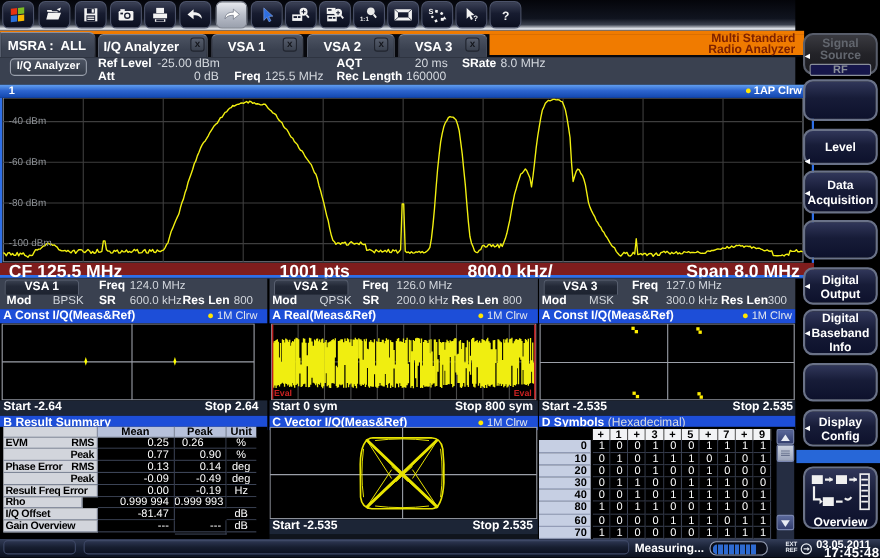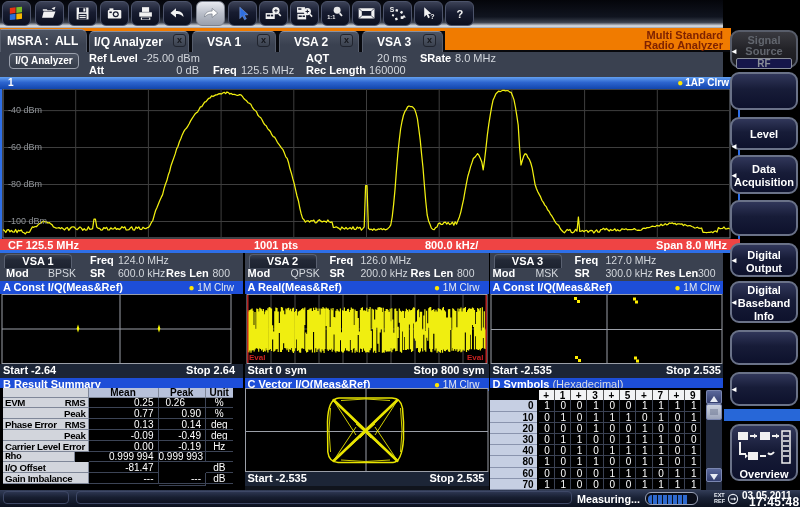--- a/index.html
+++ b/index.html
@@ -16,21 +16,21 @@
 .tab{position:absolute;top:0px;height:21px;background:linear-gradient(#4d5463,#3a4150 65%);border-top:1px solid #8a90a0;border-left:1px solid #565d6c;border-right:1px solid #565d6c;border-radius:5px 5px 0 0;color:#fff;font-weight:bold;font-size:12px;line-height:20px;}
 .xbtn{position:absolute;top:3px;width:13px;height:13px;border-radius:3px;background:linear-gradient(#565d6c,#3a414e);border:1px solid #20242e;color:#14161c;font-size:9px;font-weight:bold;line-height:11px;text-align:center;}
 #orangeblk{position:absolute;left:445px;top:0px;width:278px;height:19px;background:#f07b00;color:#7e2200;font-weight:bold;font-size:11px;text-align:right;line-height:9.5px;padding:0 2px 0 0;}
 
 #setbar{left:0;top:52px;width:723px;height:25px;background:#3a4150;}
 #setbar .lbl{position:absolute;color:#fff;font-weight:bold;font-size:11px;}
 #setbar .val{position:absolute;color:#d3d7dd;font-size:11px;}
 #iqbtn{position:absolute;left:9px;top:1px;width:70px;height:16px;background:linear-gradient(#4d5463,#343b48);border:1px solid #9aa0ac;border-radius:4px 4px 4px 4px;color:#fff;font-weight:bold;font-size:10px;text-align:center;line-height:14px;}
 
 #w1hdr{left:0;top:77px;width:740px;height:12px;background:linear-gradient(#63a0f0,#2d65cf 45%,#1246ad);color:#fff;font-weight:bold;font-size:10px;}
-#w1foot{left:0;top:239px;width:740px;height:13px;background:#ef4444;color:#fff;font-weight:bold;font-size:11px;border-bottom:2px solid #2e6fe8;}
+#w1foot{left:0;top:239px;width:740px;height:13px;background:#7f1d1d;color:#fff;font-weight:bold;font-size:16px;border-bottom:2px solid #2e6fe8;}
 .ylab{position:absolute;color:#8f9398;font-size:9px;}
 
 .vsahdr{position:absolute;top:253px;height:28px;background:#3a4150;}
 .vsatab{position:absolute;left:4px;top:1px;width:68px;height:14px;background:linear-gradient(#3a4150,#232937 40%,#1d2330);border:1px solid #596070;border-bottom:none;border-radius:4px 4px 0 0;color:#fff;font-weight:bold;font-size:11px;text-align:center;line-height:13px;}
 .vl{position:absolute;color:#fff;font-weight:bold;font-size:11px;}
 .vv{position:absolute;color:#d3d7dd;font-size:10.5px;}
 
 .ptitle{position:absolute;height:13px;background:#1d4ed8;color:#fff;font-weight:bold;font-size:11px;line-height:13px;}
 .clrw{position:absolute;right:4px;top:0;color:#e6e9ee;font-weight:normal;font-size:10px;}
 .dot{color:#ffe600;font-size:10px;}
@@ -374,39 +374,39 @@
 <div class="bcell bval" style="left:88.5px;top:31px;width:70px;height:11px;line-height:11px;padding-right:4px;">0.13</div>
 <div class="bcell bval" style="left:158.5px;top:31px;width:47.5px;height:11px;line-height:11px;padding-right:4px;">0.14</div>
 <div class="bcell bunit" style="left:206px;top:31px;width:26.5px;height:11px;line-height:11px;">deg</div>
 <div class="bcell blab" style="left:3px;top:42px;width:85.5px;height:11px;line-height:11px;">
       <span style="position:absolute;right:2px;">Peak</span>
     </div>
 <div class="bcell bval" style="left:88.5px;top:42px;width:70px;height:11px;line-height:11px;padding-right:4px;">-0.09</div>
 <div class="bcell bval" style="left:158.5px;top:42px;width:47.5px;height:11px;line-height:11px;padding-right:4px;">-0.49</div>
 <div class="bcell bunit" style="left:206px;top:42px;width:26.5px;height:11px;line-height:11px;">deg</div>
 <div class="bcell blab" style="left:3px;top:53px;width:85.5px;height:11px;line-height:11px;">
-      <span style="position:absolute;left:2px;">Carrier Level Error</span>
+      <span style="position:absolute;left:2px;">Result Freq Error</span>
     </div>
 <div class="bcell bval" style="left:88.5px;top:53px;width:70px;height:11px;line-height:11px;padding-right:4px;">0.00</div>
 <div class="bcell bval" style="left:158.5px;top:53px;width:47.5px;height:11px;line-height:11px;padding-right:4px;">-0.19</div>
 <div class="bcell bunit" style="left:206px;top:53px;width:26.5px;height:11px;line-height:11px;">Hz</div>
-<div class="bcell blab" style="left:3px;top:64px;width:72px;height:10px;line-height:10px;font-family:Liberation Mono, monospace;">
+<div class="bcell blab" style="left:3px;top:64px;width:72px;height:10px;line-height:10px;">
       <span style="position:absolute;left:2px;">Rho</span>
     </div>
 <div class="bcell bval" style="left:88.5px;top:64px;width:70px;height:10px;line-height:10px;padding-right:4px;">0.999 994</div>
 <div class="bcell bval" style="left:158.5px;top:64px;width:47.5px;height:10px;line-height:10px;padding-right:4px;">0.999 993</div>
 <div class="bcell bunit" style="left:206px;top:64px;width:26.5px;height:10px;line-height:10px;"></div>
 <div class="bcell blab" style="left:3px;top:74px;width:85.5px;height:11px;line-height:11px;">
       <span style="position:absolute;left:2px;">I/Q Offset</span>
     </div>
 <div class="bcell bval" style="left:88.5px;top:74px;width:70px;height:11px;line-height:11px;padding-right:4px;">-81.47</div>
 <div class="bcell bval" style="left:158.5px;top:74px;width:47.5px;height:11px;line-height:11px;padding-right:4px;margin-top:13px;">-76.13</div>
 <div class="bcell bunit" style="left:206px;top:74px;width:26.5px;height:11px;line-height:11px;">dB</div>
 <div class="bcell blab" style="left:3px;top:85px;width:85.5px;height:11px;line-height:11px;">
-      <span style="position:absolute;left:2px;">Gain Imbalance</span>
+      <span style="position:absolute;left:2px;">Gain Overview</span>
     </div>
 <div class="bcell bval" style="left:88.5px;top:85px;width:70px;height:11px;line-height:11px;padding-right:4px;">---</div>
 <div class="bcell bval" style="left:158.5px;top:85px;width:47.5px;height:11px;line-height:11px;padding-right:4px;">---</div>
 <div class="bcell bunit" style="left:206px;top:85px;width:26.5px;height:11px;line-height:11px;">dB</div>
 </div>
 
 <div class="ptitle" style="left:244.5px;top:378px;width:244px;">
     <span style="position:absolute;left:3px;">C Vector I/Q(Meas&amp;Ref)</span>
     <span class="clrw" style="right:9px;"><span class="dot">●</span> 1M Clrw</span>
   </div>
@@ -565,20 +565,21 @@
 <div class="sbtn" style="top:243px;height:34px;">
       <div style="padding-top:4px;line-height:13px;">Digital<br>Output</div>
       <div class="sarr" style="top:11px;">◄</div>
     </div>
 <div class="sbtn" style="top:281px;height:42px;">
       <div style="padding-top:1px;line-height:13px;">Digital<br>Baseband<br>Info</div>
       <div class="sarr" style="top:15px;">◄</div>
     </div>
 <div class="sbtn" style="top:330px;height:35px;"></div>
 <div class="sbtn" style="top:372px;height:34px;">
+      <div style="padding-top:4px;line-height:13px;">Display<br>Config</div>
       <div class="sarr" style="top:11px;">◄</div>
     </div>
 <div class="abs" style="left:1px;top:409px;width:76px;height:12px;background:#2767d8;"></div>
 <div class="sbtn" style="top:424px;height:57px;">
 <svg width="60" height="38" viewBox="0 0 60 38" style="margin-top:2px;">
 <g fill="#f0f0f0">
           <rect x="4" y="4" width="10" height="8"></rect>
           <rect x="26" y="4" width="10" height="8"></rect>
           <path d="M16 8 l7 0 M38 8 l7 0" stroke="#f0f0f0" stroke-width="2"></path>
           <path d="M23 8 l-3 -2.5 v5 z M45 8 l-3 -2.5 v5 z"></path>

